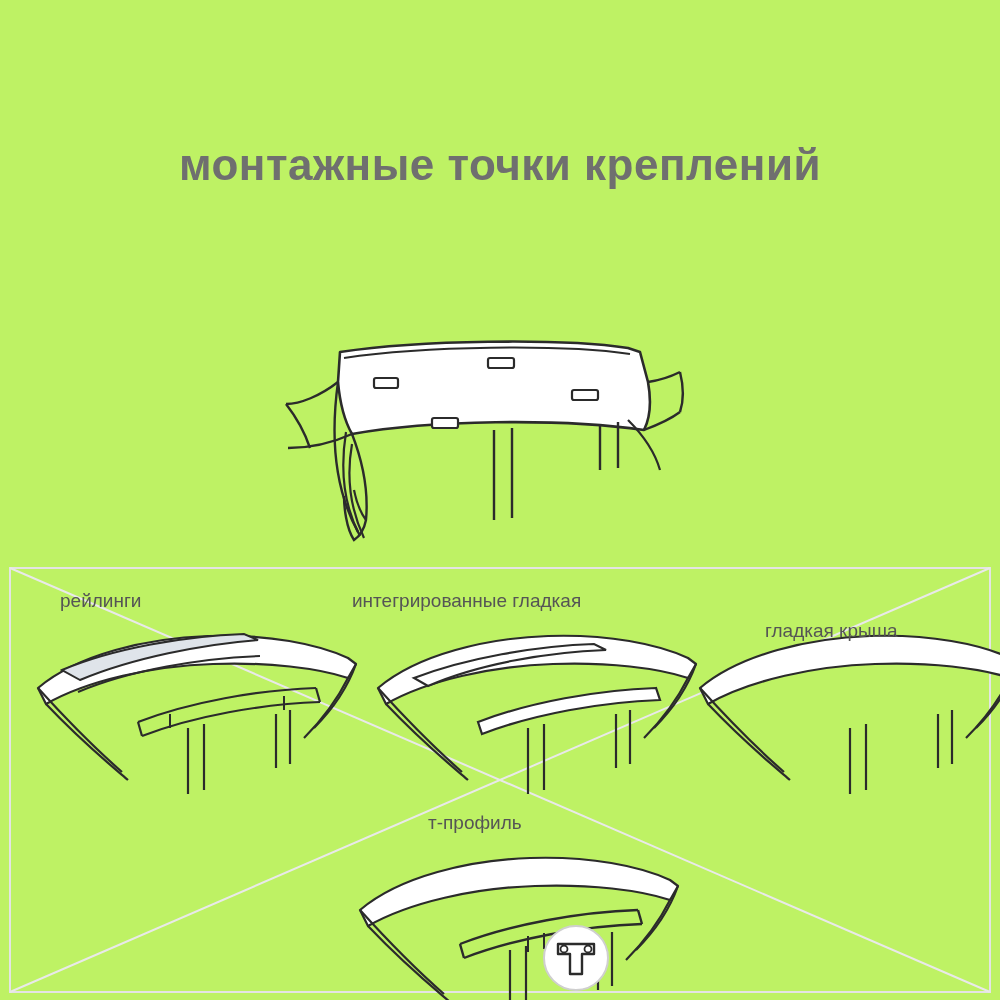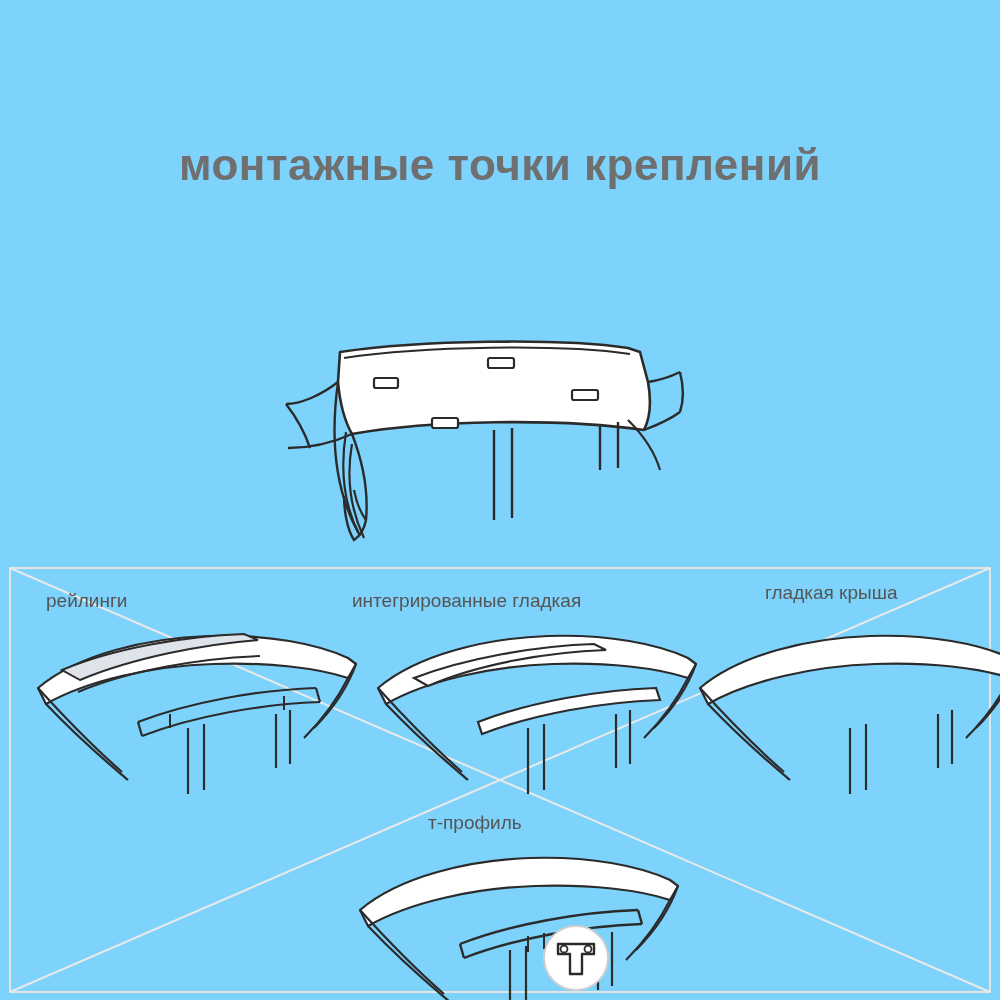--- a/index.html
+++ b/index.html
@@ -11,43 +11,43 @@
     width: 1000px;
     height: 1000px;
     font-family: "Liberation Sans", sans-serif;
     position: relative;
     overflow: hidden;
   }
   #page {
     position: relative;
     width: 1000px;
     height: 1000px;
-    background: #7dd3fc;
+    background: #bef264;
   }
   .title {
     position: absolute;
     left: 0;
     top: 140px;
     width: 1000px;
     text-align: center;
     font-size: 44px;
     font-weight: 700;
     color: #6f6f6f;
     letter-spacing: 0.5px;
     white-space: nowrap;
   }
   .caption {
     position: absolute;
     font-size: 19px;
     color: #555555;
     white-space: nowrap;
   }
-  .cap-rails    { left: 46px;  top: 590px; }
+  .cap-rails    { left: 60px;  top: 590px; }
   .cap-integr   { left: 352px; top: 590px; }
-  .cap-smooth   { left: 765px; top: 582px; }
+  .cap-smooth   { left: 765px; top: 620px; }
   .cap-tprofile { left: 428px; top: 812px; }
 
   .svg-layer {
     position: absolute;
     left: 0;
     top: 0;
     width: 1000px;
     height: 1000px;
   }
   svg { display: block; }

